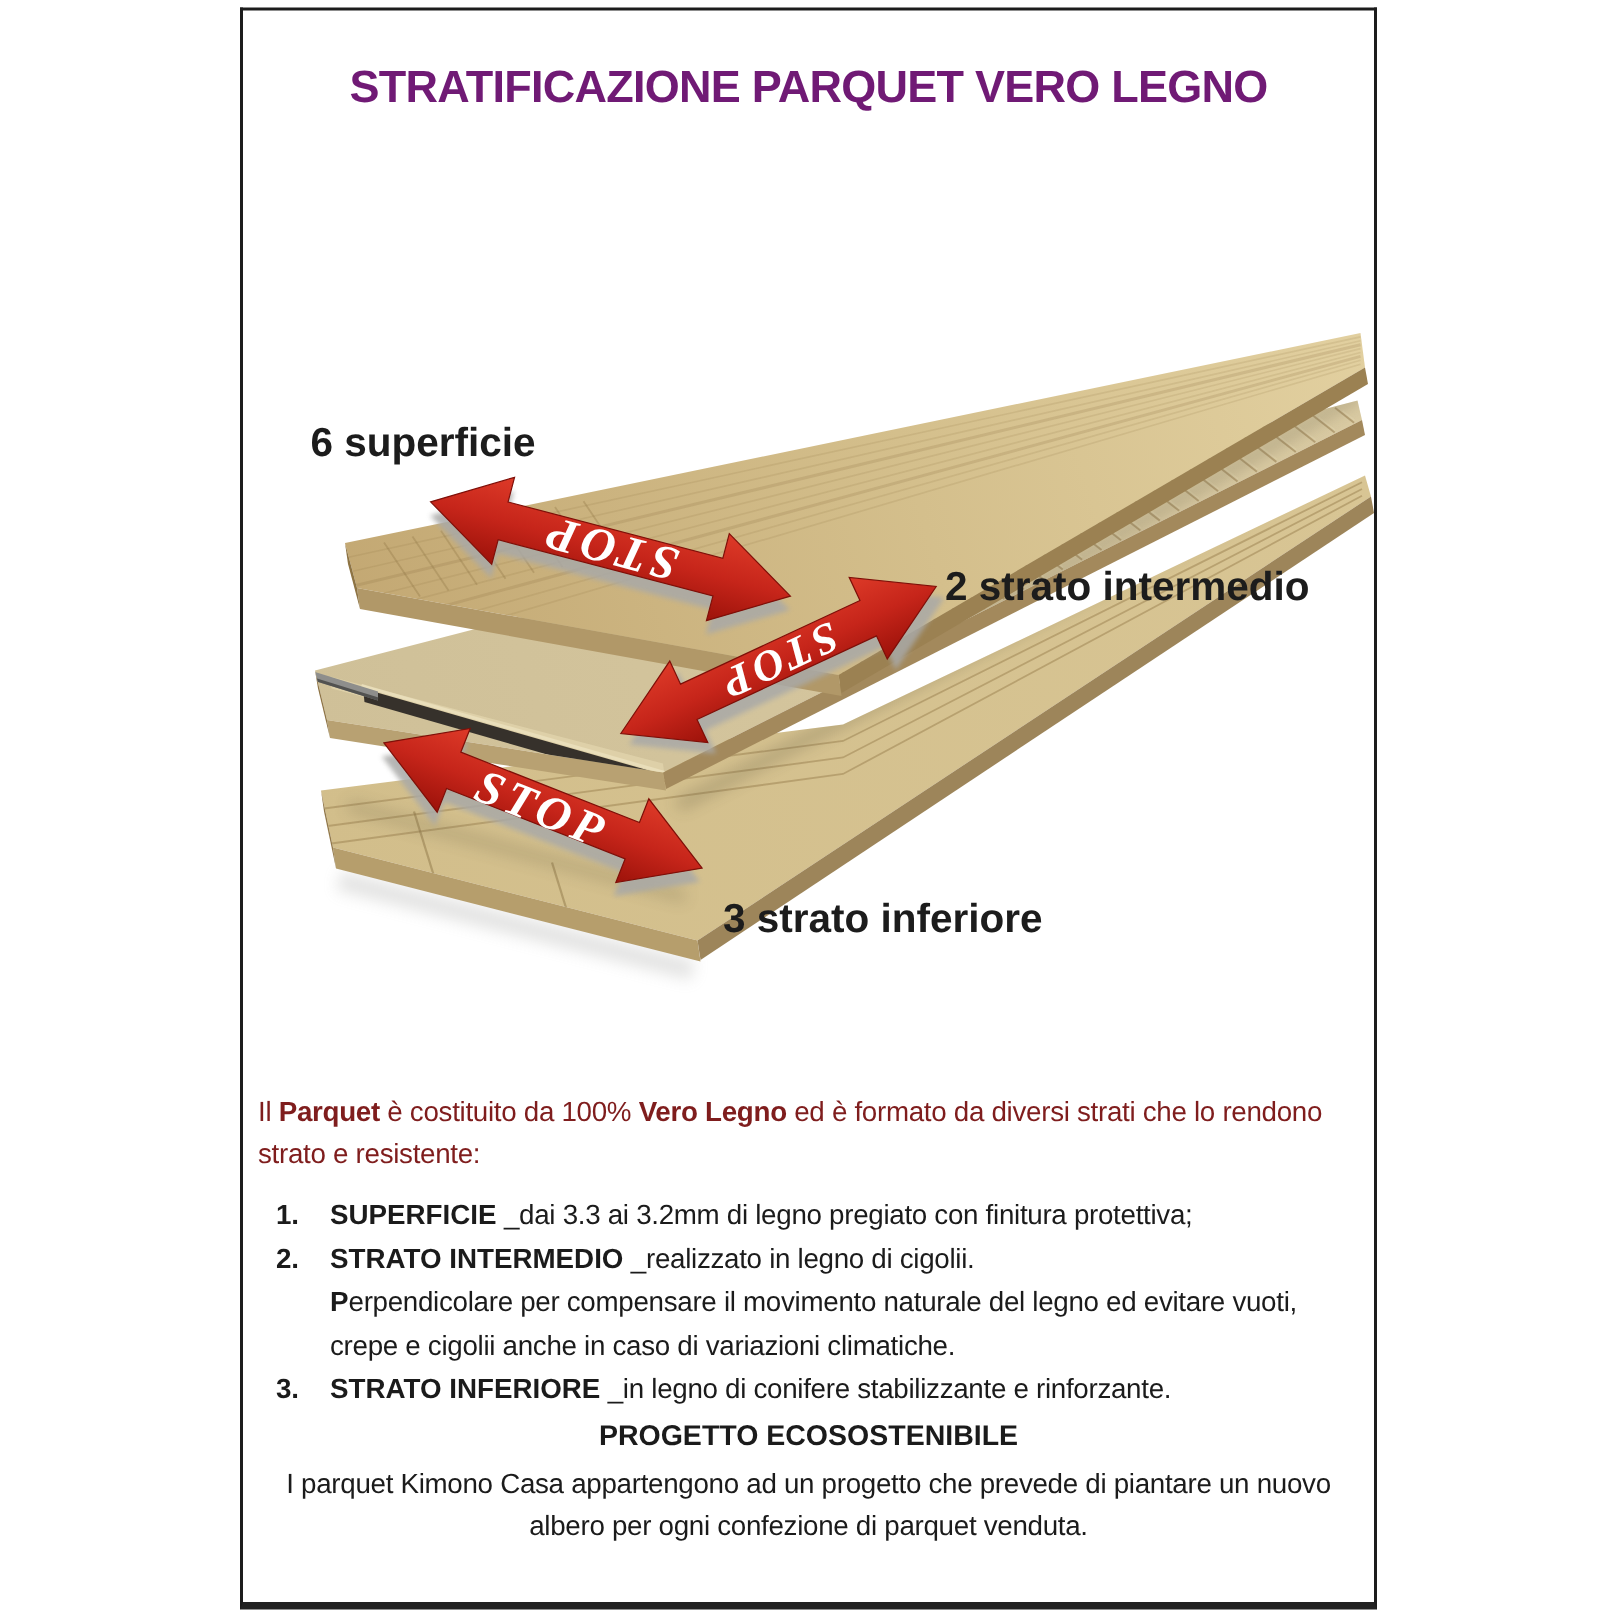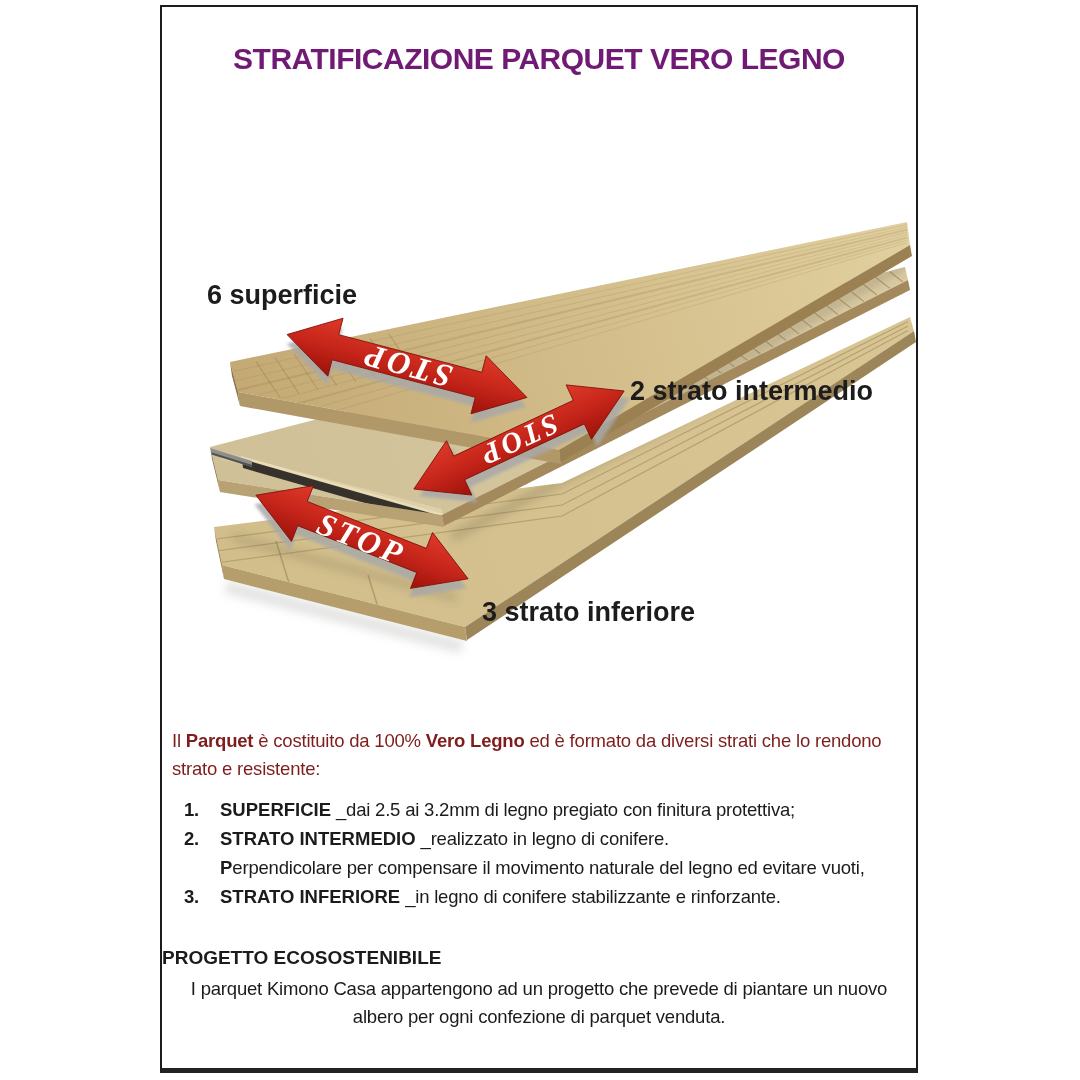--- a/index.html
+++ b/index.html
@@ -16,21 +16,21 @@
   #lbl2{left:468px;top:369px;}
   #lbl3{left:320px;top:590px;}
   .bodytext{position:absolute;left:10px;right:10px;font-size:18.5px;line-height:28px;color:#7f1d1d;}
   .intro{top:720px;text-align:justify;letter-spacing:-0.2px;}
   .intro .l2{text-align:left;}
   .list{position:absolute;left:22px;right:6px;top:788px;}
   .list .row{height:29px;white-space:nowrap;font-size:18.5px;line-height:29px;letter-spacing:-0.2px;}
   .list .num{display:inline-block;width:36px;font-weight:bold;}
   .list .cont{padding-left:36px;}
   .list b{letter-spacing:0;}
-  .footer-h{position:absolute;left:0;width:100%;top:940px;text-align:left;
+  .footer-h{position:absolute;left:0;width:100%;top:940px;text-align:center;
             font-weight:bold;font-size:19px;letter-spacing:0;}
   .footer-l{position:absolute;left:0;width:100%;text-align:center;font-size:18.5px;letter-spacing:-0.2px;}
   #fl1{top:971px;}
   #fl2{top:999px;}
   svg text.stop{font-family:"Liberation Serif",serif;font-style:italic;font-weight:bold;
                 fill:#ffffff;letter-spacing:3px;}
 </style>
 </head>
 <body>
 
@@ -209,27 +209,30 @@
   <div class="layer-label" id="lbl2">2 strato intermedio</div>
   <div class="layer-label" id="lbl3">3 strato inferiore</div>
 
   <div class="bodytext intro">
     <span>Il </span><b>Parquet</b><span> è costituito da 100% </span><b>Vero Legno</b><span> ed è formato da diversi strati che lo rendono</span>
     <div class="l2">strato e resistente:</div>
   </div>
 
   <div class="list">
     <div class="row">
-      <span class="num">1.</span><b>SUPERFICIE</b><span> _dai 2.5 ai 3.2mm di legno pregiato con finitura protettiva;</span>
+      <span class="num">1.</span><b>SUPERFICIE</b><span> _dai 3.3 ai 3.2mm di legno pregiato con finitura protettiva;</span>
     </div>
     <div class="row">
-      <span class="num">2.</span><b>STRATO INTERMEDIO</b><span> _realizzato in legno di conifere.</span>
+      <span class="num">2.</span><b>STRATO INTERMEDIO</b><span> _realizzato in legno di cigolii.</span>
     </div>
     <div class="row cont">
       <b>P</b><span>erpendicolare per compensare il movimento naturale del legno ed evitare vuoti,</span>
+    </div>
+    <div class="row cont">
+      <span>crepe e cigolii anche in caso di variazioni climatiche.</span>
     </div>
     <div class="row">
       <span class="num">3.</span><b>STRATO INFERIORE</b><span> _in legno di conifere stabilizzante e rinforzante.</span>
     </div>
   </div>
 
   <div class="footer-h">PROGETTO ECOSOSTENIBILE</div>
   <div class="footer-l" id="fl2">albero per ogni confezione di parquet venduta.</div>
   <div class="footer-l" id="fl1">I parquet Kimono Casa appartengono ad un progetto che prevede di piantare un nuovo</div>
 

